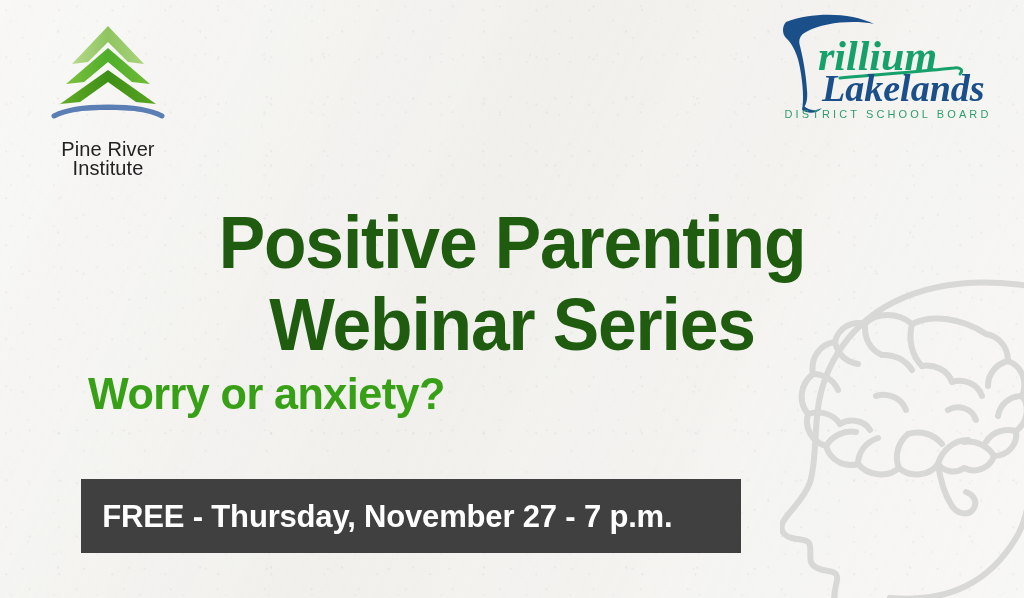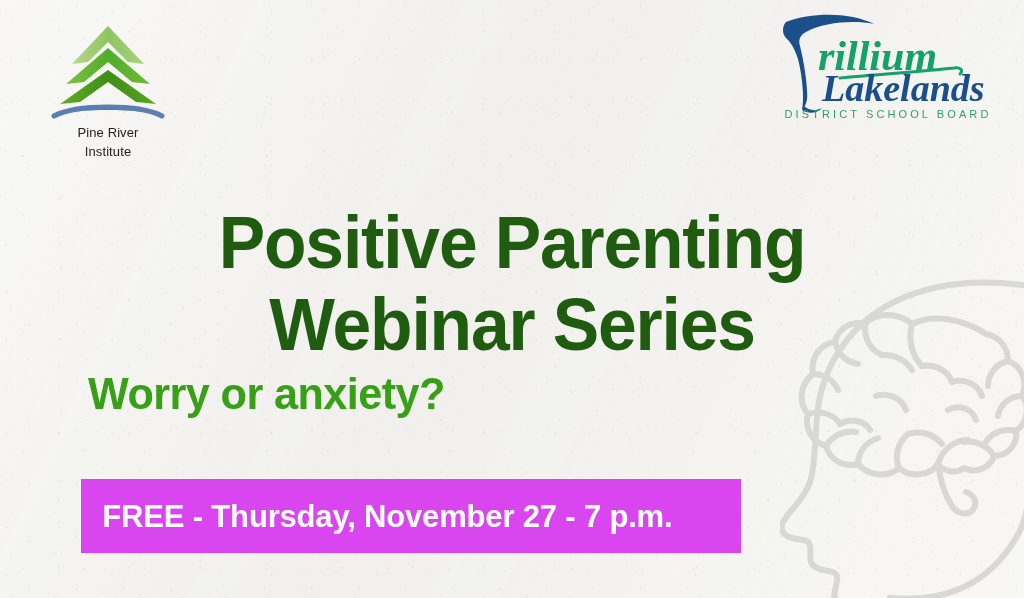--- a/index.html
+++ b/index.html
@@ -53,23 +53,23 @@
   
   .pri-logo {
     position: absolute;
     left: 28px;
     top: 22px;
     width: 160px;
     text-align: center;
   }
   .pri-mark { width: 160px; height: 100px; display: block; }
   .pri-name {
-    margin-top: 1px;
-    font-family: "Liberation Sans", sans-serif;
-    font-size: 13px;
+    margin-top: 18px;
+    font-family: "Liberation Sans", sans-serif;
+    font-size: 20px;
     line-height: 19px;
     color: #222222;
     letter-spacing: .1px;
     white-space: pre-line;
   }
 
   
   .tldsb-logo {
     position: absolute;
     right: 28px;
@@ -112,21 +112,21 @@
     white-space: nowrap;
   }
 
   
   .date-banner {
     position: absolute;
     left: 81px;
     top: 479px;
     width: 660px;
     height: 74px;
-    background: #d946ef;
+    background: #404040;
     display: flex;
     align-items: center;
   }
   .date-banner-text {
     padding-left: 22px;
     font-family: "Liberation Sans", sans-serif;
     font-weight: bold;
     font-size: 32px;
     line-height: 36px;
     letter-spacing: -.2px;

